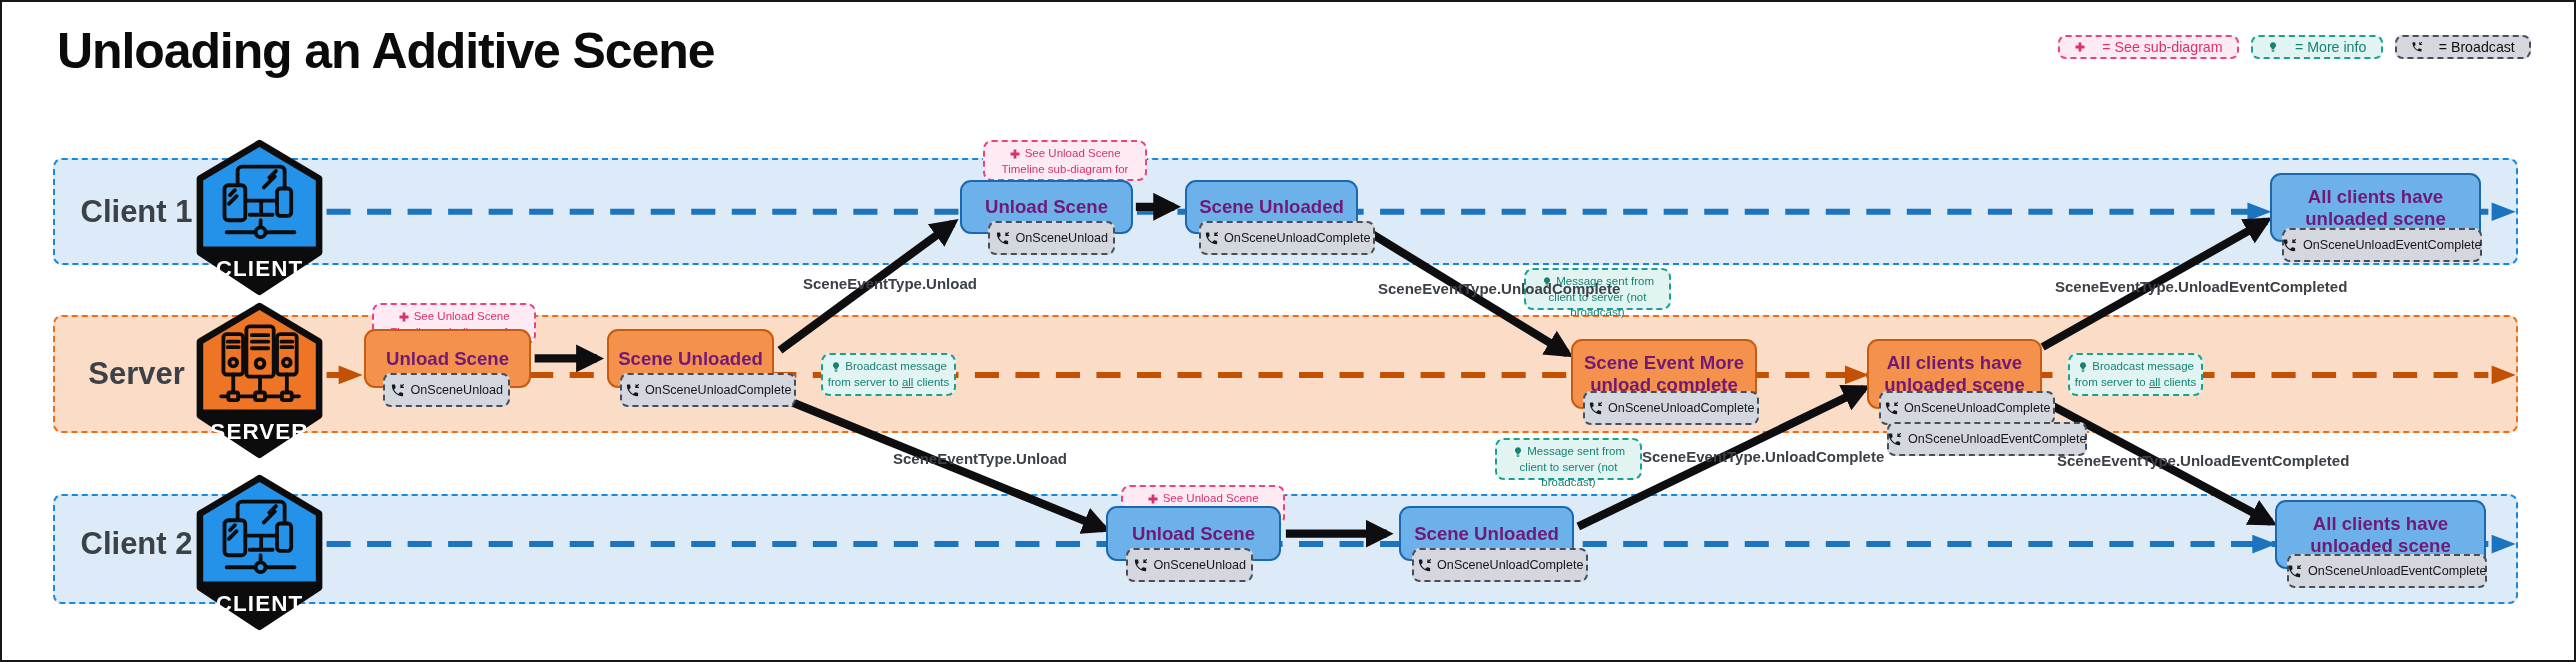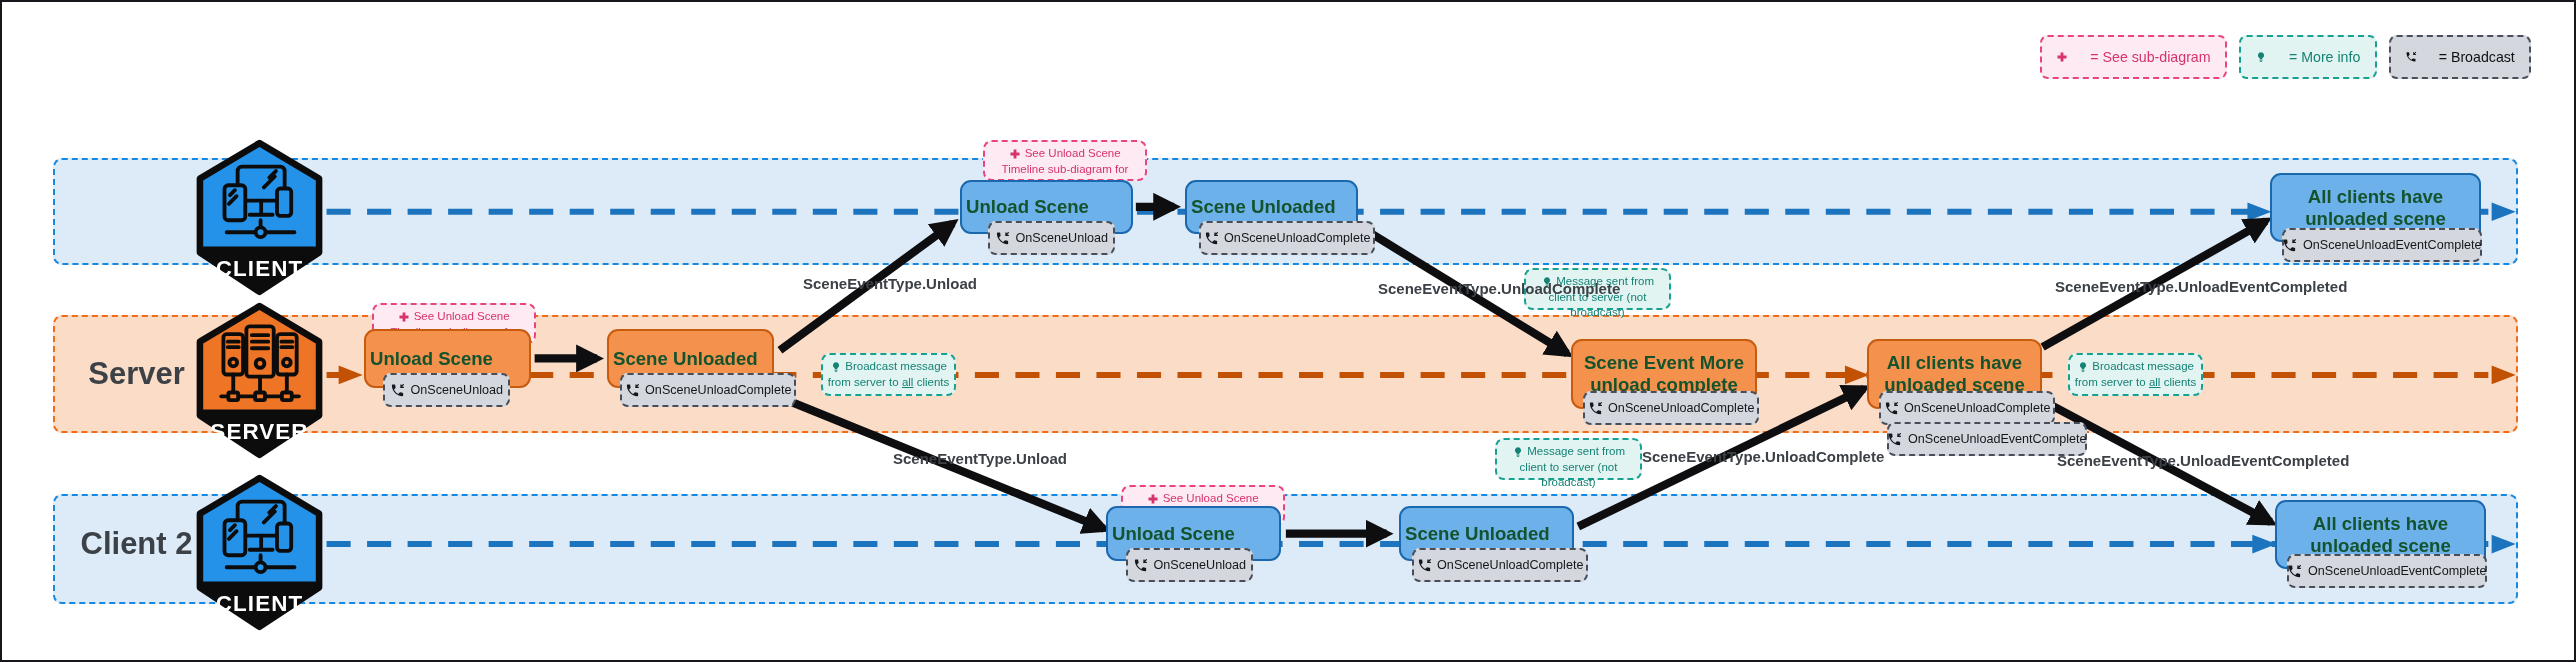--- a/index.html
+++ b/index.html
@@ -2,34 +2,34 @@
 <html style="--client-fill: #6db1ea; --client-border: #1c68ae; --client-lane-bg: #dcebf7; --client-lane-border: #1788e0; --client-dash: #1c74bf; --client-hex: #2492e8; --server-fill: #f4914c; --server-border: #c75c10; --server-lane-bg: #fbdcc7; --server-lane-border: #ef6d18; --server-dash: #c35104; --server-hex: #ee7426; --pink-bg: #fdeaf2; --pink-border: #e8447f; --pink-text: #d6336c; --teal-bg: #e2f4f1; --teal-border: #18a091; --teal-text: #158276; --cb-bg: #d4d8de; --cb-border: #474e5a;font-size:8.8px"><head>
 <meta charset="utf-8">
 <style>
   html,body{margin:0;padding:0;background:#fff}
   #stage{position:relative;width:2576px;height:662px;background:#fff;border:2.2px solid #17171b;
          box-sizing:border-box;font-family:"Liberation Sans","DejaVu Sans",sans-serif;overflow:hidden}
   .title{position:absolute;left:55px;top:20px;margin:0;font-size:50px;font-weight:700;
          letter-spacing:-1.1px;color:#0b0b0d;white-space:nowrap}
   
   .legend{position:absolute;top:33px;right:43px;display:flex;gap:12px}
-  .pill{display:flex;align-items:center;justify-content:center;gap:22px;height:44px;padding:0 14.2px;
+  .pill{display:flex;align-items:center;justify-content:center;gap:16px;height:24px;padding:0 14.2px;
         border-radius:7.7px;border:2.2px dashed;font-size:14.2px;font-weight:500;box-sizing:border-box;white-space:nowrap}
   .pill--pink{background:var(--pink-bg,#fdeaf2);border-color:var(--pink-border,#e8447f);color:var(--pink-text,#d6336c)}
   .pill--teal{background:var(--teal-bg,#e2f4f1);border-color:var(--teal-border,#18a091);color:var(--teal-text,#158276)}
   .pill--gray{background:var(--cb-bg,#c9d0d9);border-color:var(--cb-border,#454c58);color:#0e1116}
   
   .lane{position:absolute;left:51px;width:2465px;border:2.2px dashed;border-radius:8.8px;box-sizing:border-box}
   .lane--client{background:var(--client-lane-bg,#dcebf7);border-color:var(--client-lane-border,#1788e0)}
   .lane--server{background:var(--server-lane-bg,#fbdcc7);border-color:var(--server-lane-border,#ef6d18)}
   .lane-label{position:absolute;left:66px;width:137px;display:flex;align-items:center;justify-content:center;
               font-size:31px;font-weight:700;color:#3c4147}
   
-  .node{position:absolute;display:flex;align-items:center;text-align:center;
-        border:2.7px solid;border-radius:11px;font-size:18.6px;font-weight:700;color:#14532d;line-height:1.16;
+  .node{position:absolute;display:flex;align-items:center;justify-content:center;text-align:center;
+        border:2.7px solid;border-radius:11px;font-size:18.6px;font-weight:700;color:#701a75;line-height:1.16;
         box-sizing:border-box;padding:0 4px}
   .node--c{background:var(--client-fill,#6db1ea);border-color:var(--client-border,#1c68ae)}
   .node--s{background:var(--server-fill,#f4914c);border-color:var(--server-border,#c75c10)}
   
   .cb{position:absolute;display:flex;align-items:center;justify-content:center;gap:5.5px;
       background:var(--cb-bg,#d4d8de);border:2.2px dashed var(--cb-border,#474e5a);border-radius:7.7px;
       font-size:12.6px;font-weight:500;color:#14171c;white-space:nowrap;box-sizing:border-box}
   
   .note{position:absolute;text-align:center;border:2.2px dashed;border-radius:8.8px;font-size:11.5px;
         font-weight:500;line-height:1.35;box-sizing:border-box;padding:4.4px 5.5px;
@@ -59,20 +59,21 @@
   .hextext{fill:#ffffff;font-size:41px;font-weight:700;letter-spacing:2px;font-family:inherit}
   .hexicon{stroke:#0c0c0c;stroke-width:7;fill:none;stroke-linecap:round;stroke-linejoin:round}
   .hex--client .hexicon .fillback{fill:var(--client-hex,#2492e8)}
   .hex--server .hexicon .fillback{fill:var(--server-hex,#ee7426)}
 </style>
 </head>
 <body>
 
 <div id="stage">
 
+  <h1 class="title">Unloading an Additive Scene</h1>
 
   <div class="legend">
     <div class="pill pill--pink">
       <svg class="ic" viewBox="0 0 24 24">
           <path d="M9.2 3h5.6v6.2H21v5.6h-6.2V21H9.2v-6.2H3V9.2h6.2z" fill="currentColor"></path>
         </svg>
       <span>= See sub-diagram</span>
     </div>
     <div class="pill pill--teal">
       <svg class="ic" viewBox="0 0 24 24">
@@ -87,20 +88,21 @@
           <path d="M21.4 2.6l-4.2 4.2M17.6 3v3.8h3.8" fill="none" stroke="currentColor" stroke-width="2" stroke-linecap="round" stroke-linejoin="round"></path>
         </svg>
       <span>= Broadcast</span>
     </div>
   </div>
 
   <div class="lane lane--client" style="top:156px;height:107px"></div>
   <div class="lane lane--server" style="top:313px;height:118px"></div>
   <div class="lane lane--client" style="top:492px;height:110px"></div>
 
+  <div class="lane-label" style="top:156px;height:107px">Client 1</div>
   <div class="lane-label" style="top:313px;height:118px">Server</div>
   <div class="lane-label" style="top:492px;height:100px">Client 2</div>
 
   <svg class="wires" width="2576" height="662" viewBox="0 0 4703 1209">
     <defs>
       <marker id="ah" viewBox="0 0 10 10" refX="7.5" refY="5" markerWidth="3.4" markerHeight="3.4" orient="auto-start-reverse">
         <path d="M0 0 L10 5 L0 10 z" fill="#0e0e10"></path>
       </marker>
     </defs>
 

